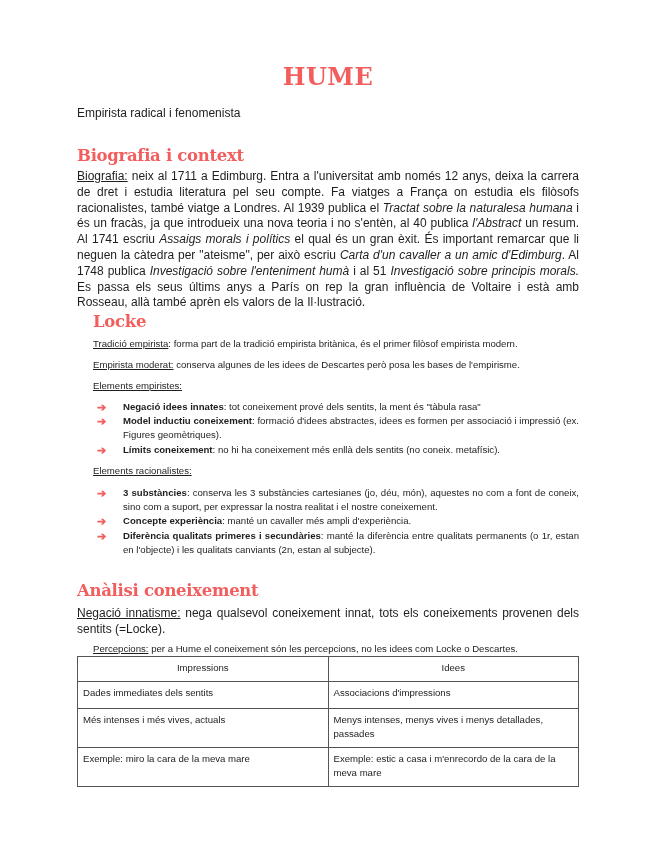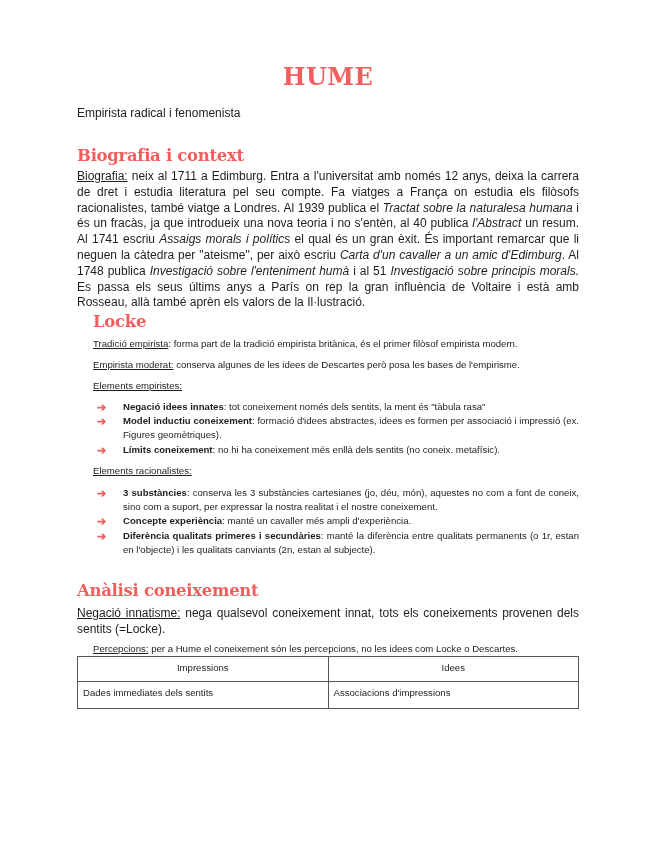--- a/index.html
+++ b/index.html
@@ -39,21 +39,21 @@
 
   <div class="h2" style="top:146px;">Biografia i context</div>
   <div class="para" style="top:169px;"><span class="u">Biografia:</span><span> neix al 1711 a Edimburg. Entra a l'universitat amb només 12 anys, deixa la carrera de dret i estudia literatura pel seu compte. Fa viatges a França on estudia els filòsofs racionalistes, també viatge a Londres. Al 1939 publica el </span><span class="i">Tractat sobre la naturalesa humana</span><span> i és un fracàs, ja que introdueix una nova teoria i no s'entèn, al 40 publica </span><span class="i">l'Abstract</span><span> un resum. Al 1741 escriu </span><span class="i">Assaigs morals i polítics</span><span> el qual és un gran èxit. És important remarcar que li neguen la càtedra per "ateisme", per això escriu </span><span class="i">Carta d'un cavaller a un amic d'Edimburg</span><span>. Al 1748 publica </span><span class="i">Investigació sobre l'enteniment humà</span><span> i al 51 </span><span class="i">Investigació sobre principis morals.</span><span> Es passa els seus últims anys a París on rep la gran influència de Voltaire i està amb Rosseau, allà també aprèn els valors de la Il·lustració.</span></div>
 
   <div class="h2" style="top:312px;margin-left:16px;">Locke</div>
   <div class="line" style="top:338px;"><span class="u">Tradició empirista</span><span>: forma part de la tradició empirista britànica, és el primer filòsof empirista modern.</span></div>
   <div class="line" style="top:359px;"><span class="u">Empirista moderat:</span><span> conserva algunes de les idees de Descartes però posa les bases de l'empirisme.</span></div>
   <div class="line u" style="top:380px;">Elements empiristes:</div>
 
   <ul class="list" style="top:400px;">
-    <li><span class="arrow">➔</span><span class="b">Negació idees innates</span><span>: tot coneixement només dels sentits, la ment és "tàbula rasa"</span></li>
+    <li><span class="arrow">➔</span><span class="b">Negació idees innates</span><span>: tot coneixement prové dels sentits, la ment és "tàbula rasa"</span></li>
     <li><span class="arrow">➔</span><span class="b">Model inductiu coneixement</span><span>: formació d'idees abstractes, idees es formen per associació i impressió (ex. Figures geomètriques).</span></li>
     <li><span class="arrow">➔</span><span class="b">Límits coneixement</span><span>: no hi ha coneixement més enllà dels sentits (no coneix. metafísic).</span></li>
   </ul>
 
   <div class="line u" style="top:465px;">Elements racionalistes:</div>
   <ul class="list" style="top:486px;">
     <li><span class="arrow">➔</span><span class="b">3 substàncies</span><span>: conserva les 3 substàncies cartesianes (jo, déu, món), aquestes no com a font de coneix, sino com a suport, per expressar la nostra realitat i el nostre coneixement.</span></li>
     <li><span class="arrow">➔</span><span class="b">Concepte experiència</span><span>: manté un cavaller més ampli d'experiència.</span></li>
     <li><span class="arrow">➔</span><span class="b">Diferència qualitats primeres i secundàries</span><span>: manté la diferència entre qualitats permanents (o 1r, estan en l'objecte) i les qualitats canviants (2n, estan al subjecte).</span></li>
   </ul>
@@ -67,15 +67,23 @@
       <tr>
         <th style="width:50%;">Impressions</th>
         <th>Idees</th>
       </tr>
     </thead>
     <tbody>
       <tr>
         <td>Dades immediates dels sentits</td>
         <td>Associacions d'impressions</td>
       </tr>
+      <tr class="tall">
+        <td>Més intenses i més vives, actuals</td>
+        <td>Menys intenses, menys vives i menys detallades, passades</td>
+      </tr>
+      <tr class="tall">
+        <td>Exemple: miro la cara de la meva mare</td>
+        <td>Exemple: estic a casa i m'enrecordo de la cara de la meva mare</td>
+      </tr>
     </tbody>
   </table>
 </div>
 
 </body></html>

